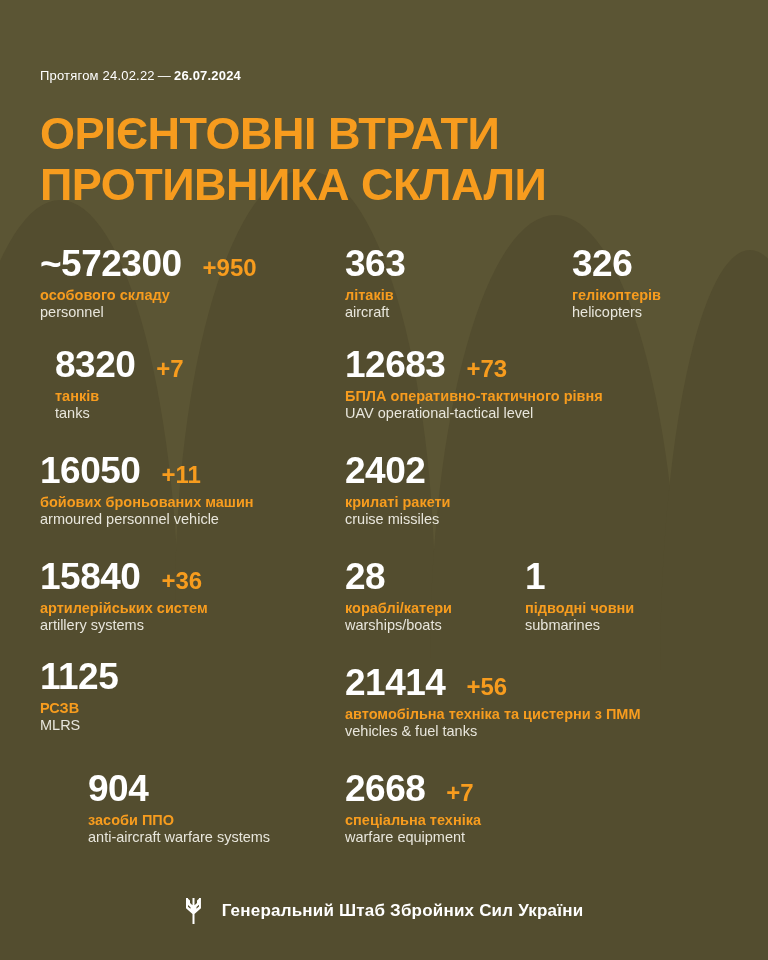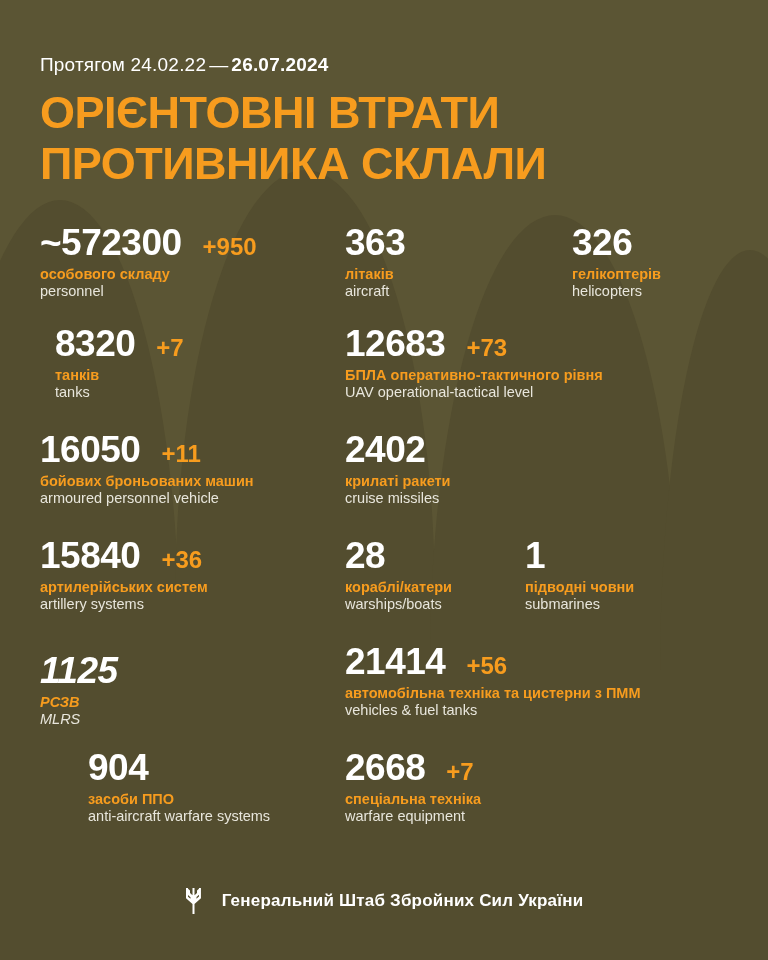--- a/index.html
+++ b/index.html
@@ -29,31 +29,31 @@
 
   .page {
     position: relative;
     z-index: 1;
     width: 768px;
     height: 960px;
     padding: 0 40px;
   }
 
   .period {
-    padding-top: 54px;
-    font-size: 19px;
+    padding-top: 68px;
+    font-size: 13px;
     letter-spacing: 0.2px;
     color: #ffffff;
     font-weight: 400;
   }
   .period .dash { color: #ffffff; padding: 0 3px; }
   .period .date-end { font-weight: 700; color: #ffffff; }
 
   .headline {
-    margin-top: 12px;
+    margin-top: 26px;
     color: #f79c1e;
     font-weight: 700;
     font-size: 45px;
     line-height: 1.13;
     letter-spacing: -0.5px;
     text-transform: uppercase;
   }
   .headline .l2 { display: block; }
 
   .grid {
@@ -94,21 +94,21 @@
     margin-top: 1px;
     font-size: 14.5px;
     font-weight: 400;
     color: #e8e6dc;
     white-space: nowrap;
   }
 
   .footer {
     position: absolute;
     left: 0; right: 0;
-    bottom: 46px;
+    bottom: 36px;
     display: flex;
     align-items: center;
     justify-content: center;
     gap: 20px;
   }
   .footer .trident {
     width: 17px;
     height: 26px;
     flex: none;
   }
@@ -223,21 +223,21 @@
 
     <div class="entry" style="left:485px; top:313px;">
       <div class="numline">
         <span class="num">1</span>
         <span class="delta"></span>
       </div>
       <div class="lbl-ua">підводні човни</div>
       <div class="lbl-en">submarines</div>
     </div>
 
-    <div class="entry" style="left:0px; top:428px;font-style:italic;">
+    <div class="entry" style="left:0px; top:413px;">
       <div class="numline">
         <span class="num">1125</span>
         <span class="delta"></span>
       </div>
       <div class="lbl-ua">РСЗВ</div>
       <div class="lbl-en">MLRS</div>
     </div>
 
     <div class="entry" style="left:305px; top:419px;">
       <div class="numline">

